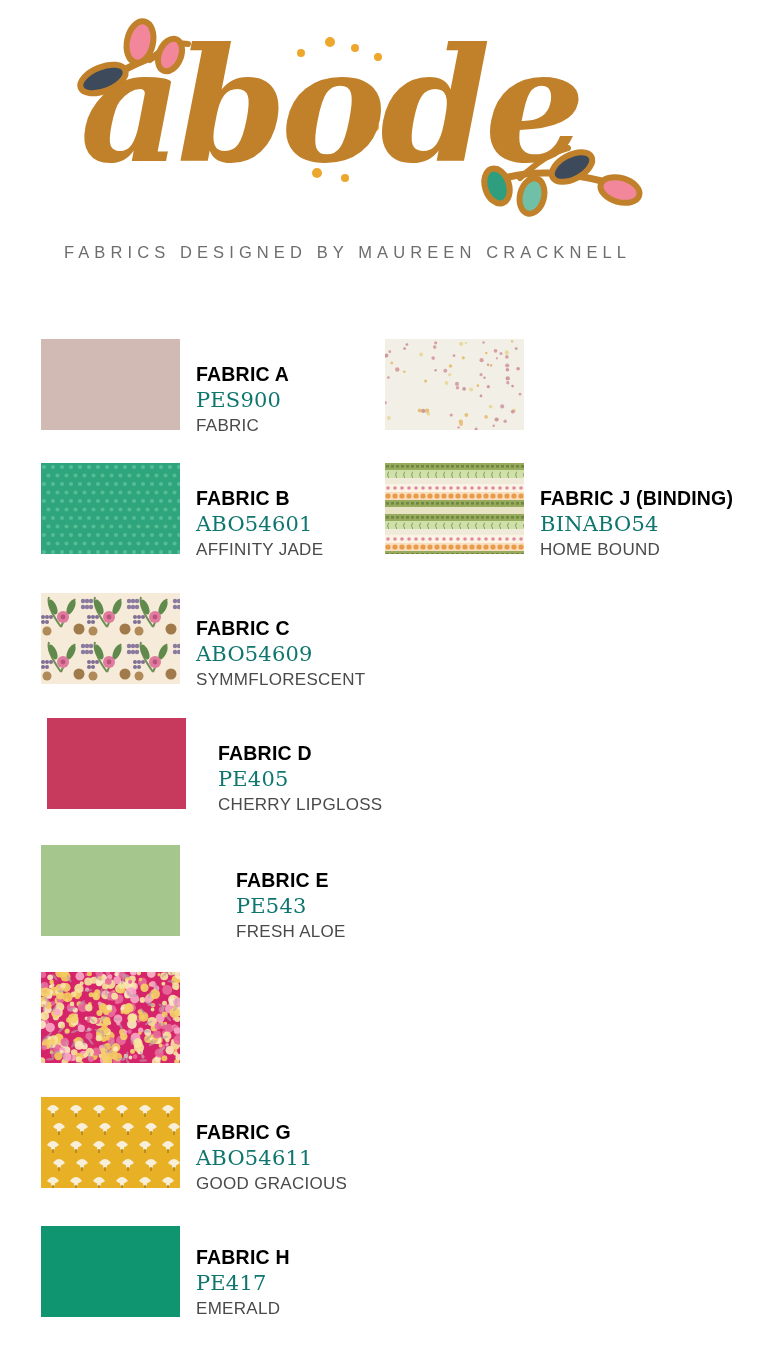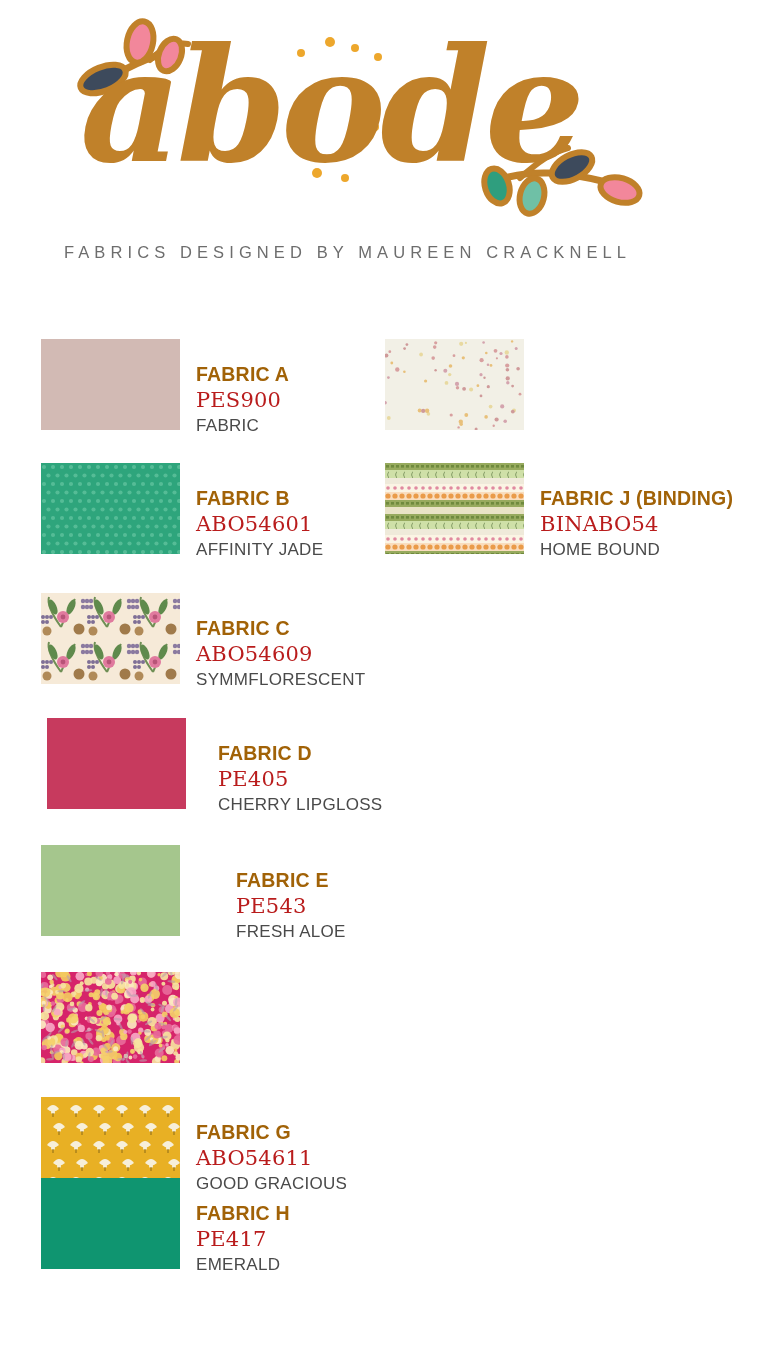--- a/index.html
+++ b/index.html
@@ -86,29 +86,29 @@
     inset: 0;
   }
   .labels {
     margin-left: 16px;
     padding-top: 22px;
     white-space: nowrap;
   }
   .fab-title {
     font-size: 19.5px;
     font-weight: 700;
-    color: #a16207;
+    color: #000000;
     letter-spacing: 0.2px;
     line-height: 26px;
   }
   .fab-sku {
     font-family: "DejaVu Serif", "Liberation Serif", serif;
     font-size: 21px;
     font-weight: 400;
-    color: #b91c1c;
+    color: #0f766e;
     line-height: 27px;
     letter-spacing: 0.2px;
   }
   .fab-name {
     font-size: 17px;
     font-weight: 400;
     color: #4a4a4a;
     line-height: 23px;
     letter-spacing: 0.3px;
   }
@@ -1010,21 +1010,21 @@
           <circle cx="127" cy="87" r="2.1" fill="#f7efd9"></circle>
           <path d="M127 88 l0 4" stroke="#8a6a18" stroke-width="1"></path>
         </svg>
       </div>
       <div class="labels">
         <div class="fab-title">FABRIC G</div>
         <div class="fab-sku">ABO54611</div>
         <div class="fab-name">GOOD GRACIOUS</div>
       </div>
     </div>
-    <div class="fabric-item" style="left: 41px; top: 1178px;">
+    <div class="fabric-item" style="left: 41px; top: 1222px; align-items: center;">
       <div class="swatch" style="background-color:#0f9570"></div>
       <div class="labels">
         <div class="fab-title">FABRIC H</div>
         <div class="fab-sku">PE417</div>
         <div class="fab-name">EMERALD</div>
       </div>
     </div>
     <div class="fabric-item" style="left: 385px; top: 339px;">
       <div class="swatch" style="background-color:#f2f0e6">
         <svg class="pat" viewBox="0 0 139 91" preserveAspectRatio="none">

